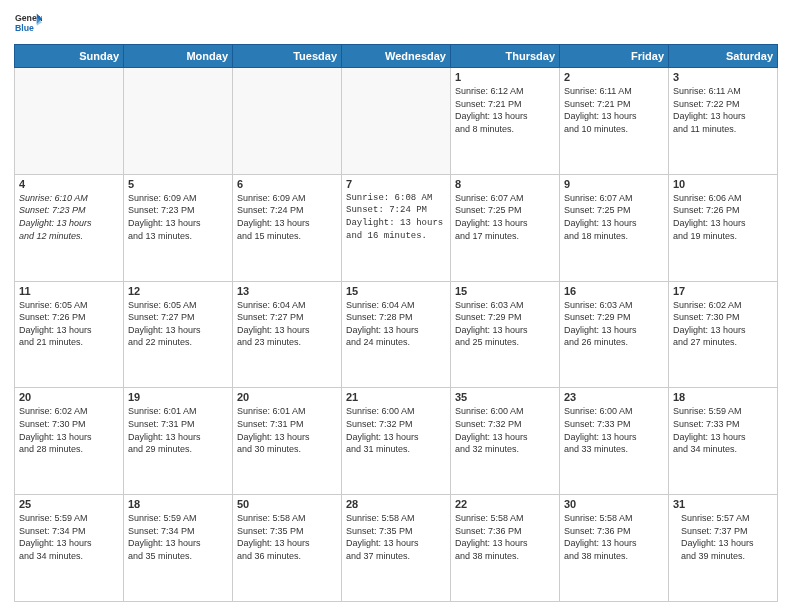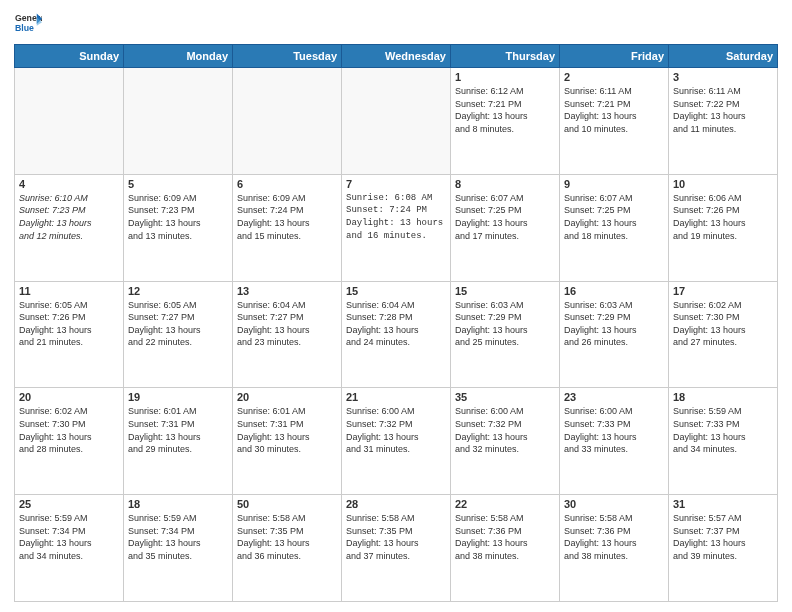--- a/index.html
+++ b/index.html
@@ -334,21 +334,21 @@
           </td>
           <td>
             <div class="day-number">30</div>
             <div class="day-info" style="white-space: pre-line;">Sunrise: 5:58 AM
 Sunset: 7:36 PM
 Daylight: 13 hours
 and 38 minutes.</div>
           </td>
           <td>
             <div class="day-number">31</div>
-            <div class="day-info" style="white-space: pre-line;">Sunrise: 5:57 AM
+            <div class="day-info" style="white-space: pre-line; margin-left: 8px;">Sunrise: 5:57 AM
 Sunset: 7:37 PM
 Daylight: 13 hours
 and 39 minutes.</div>
           </td>
         </tr>
       </tbody>
   </table>
 </div>
 
 </body></html>

